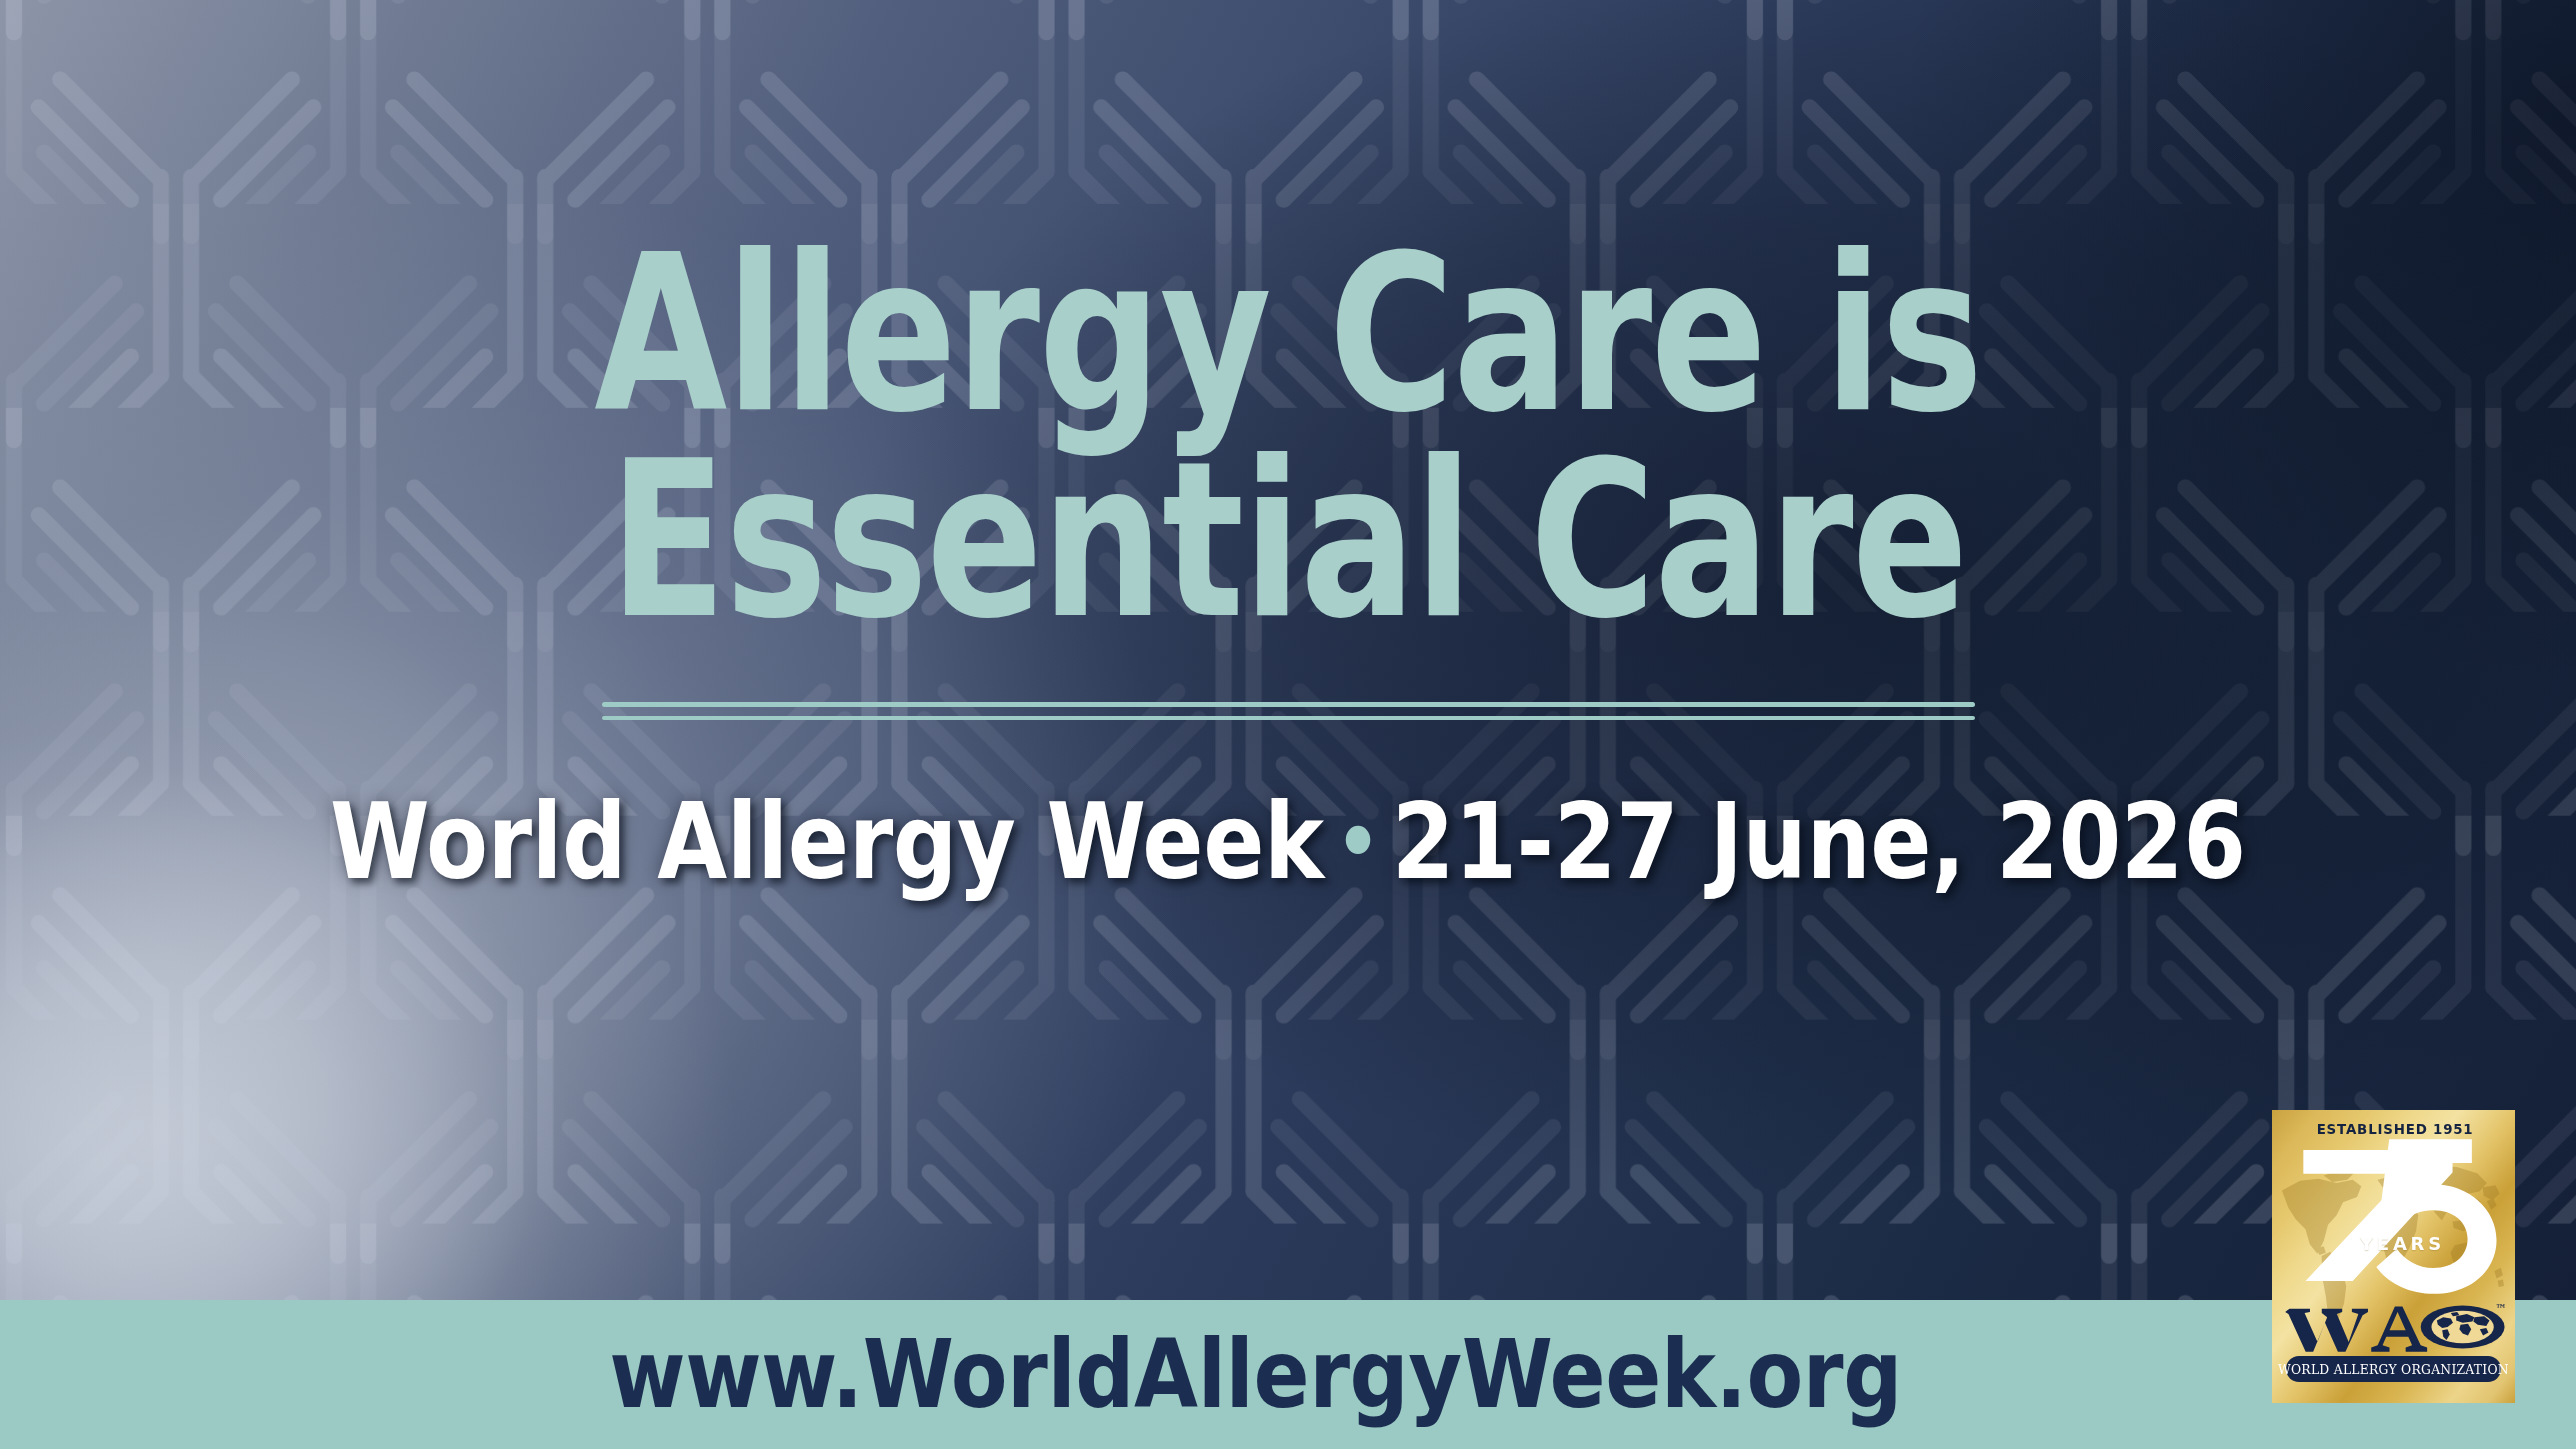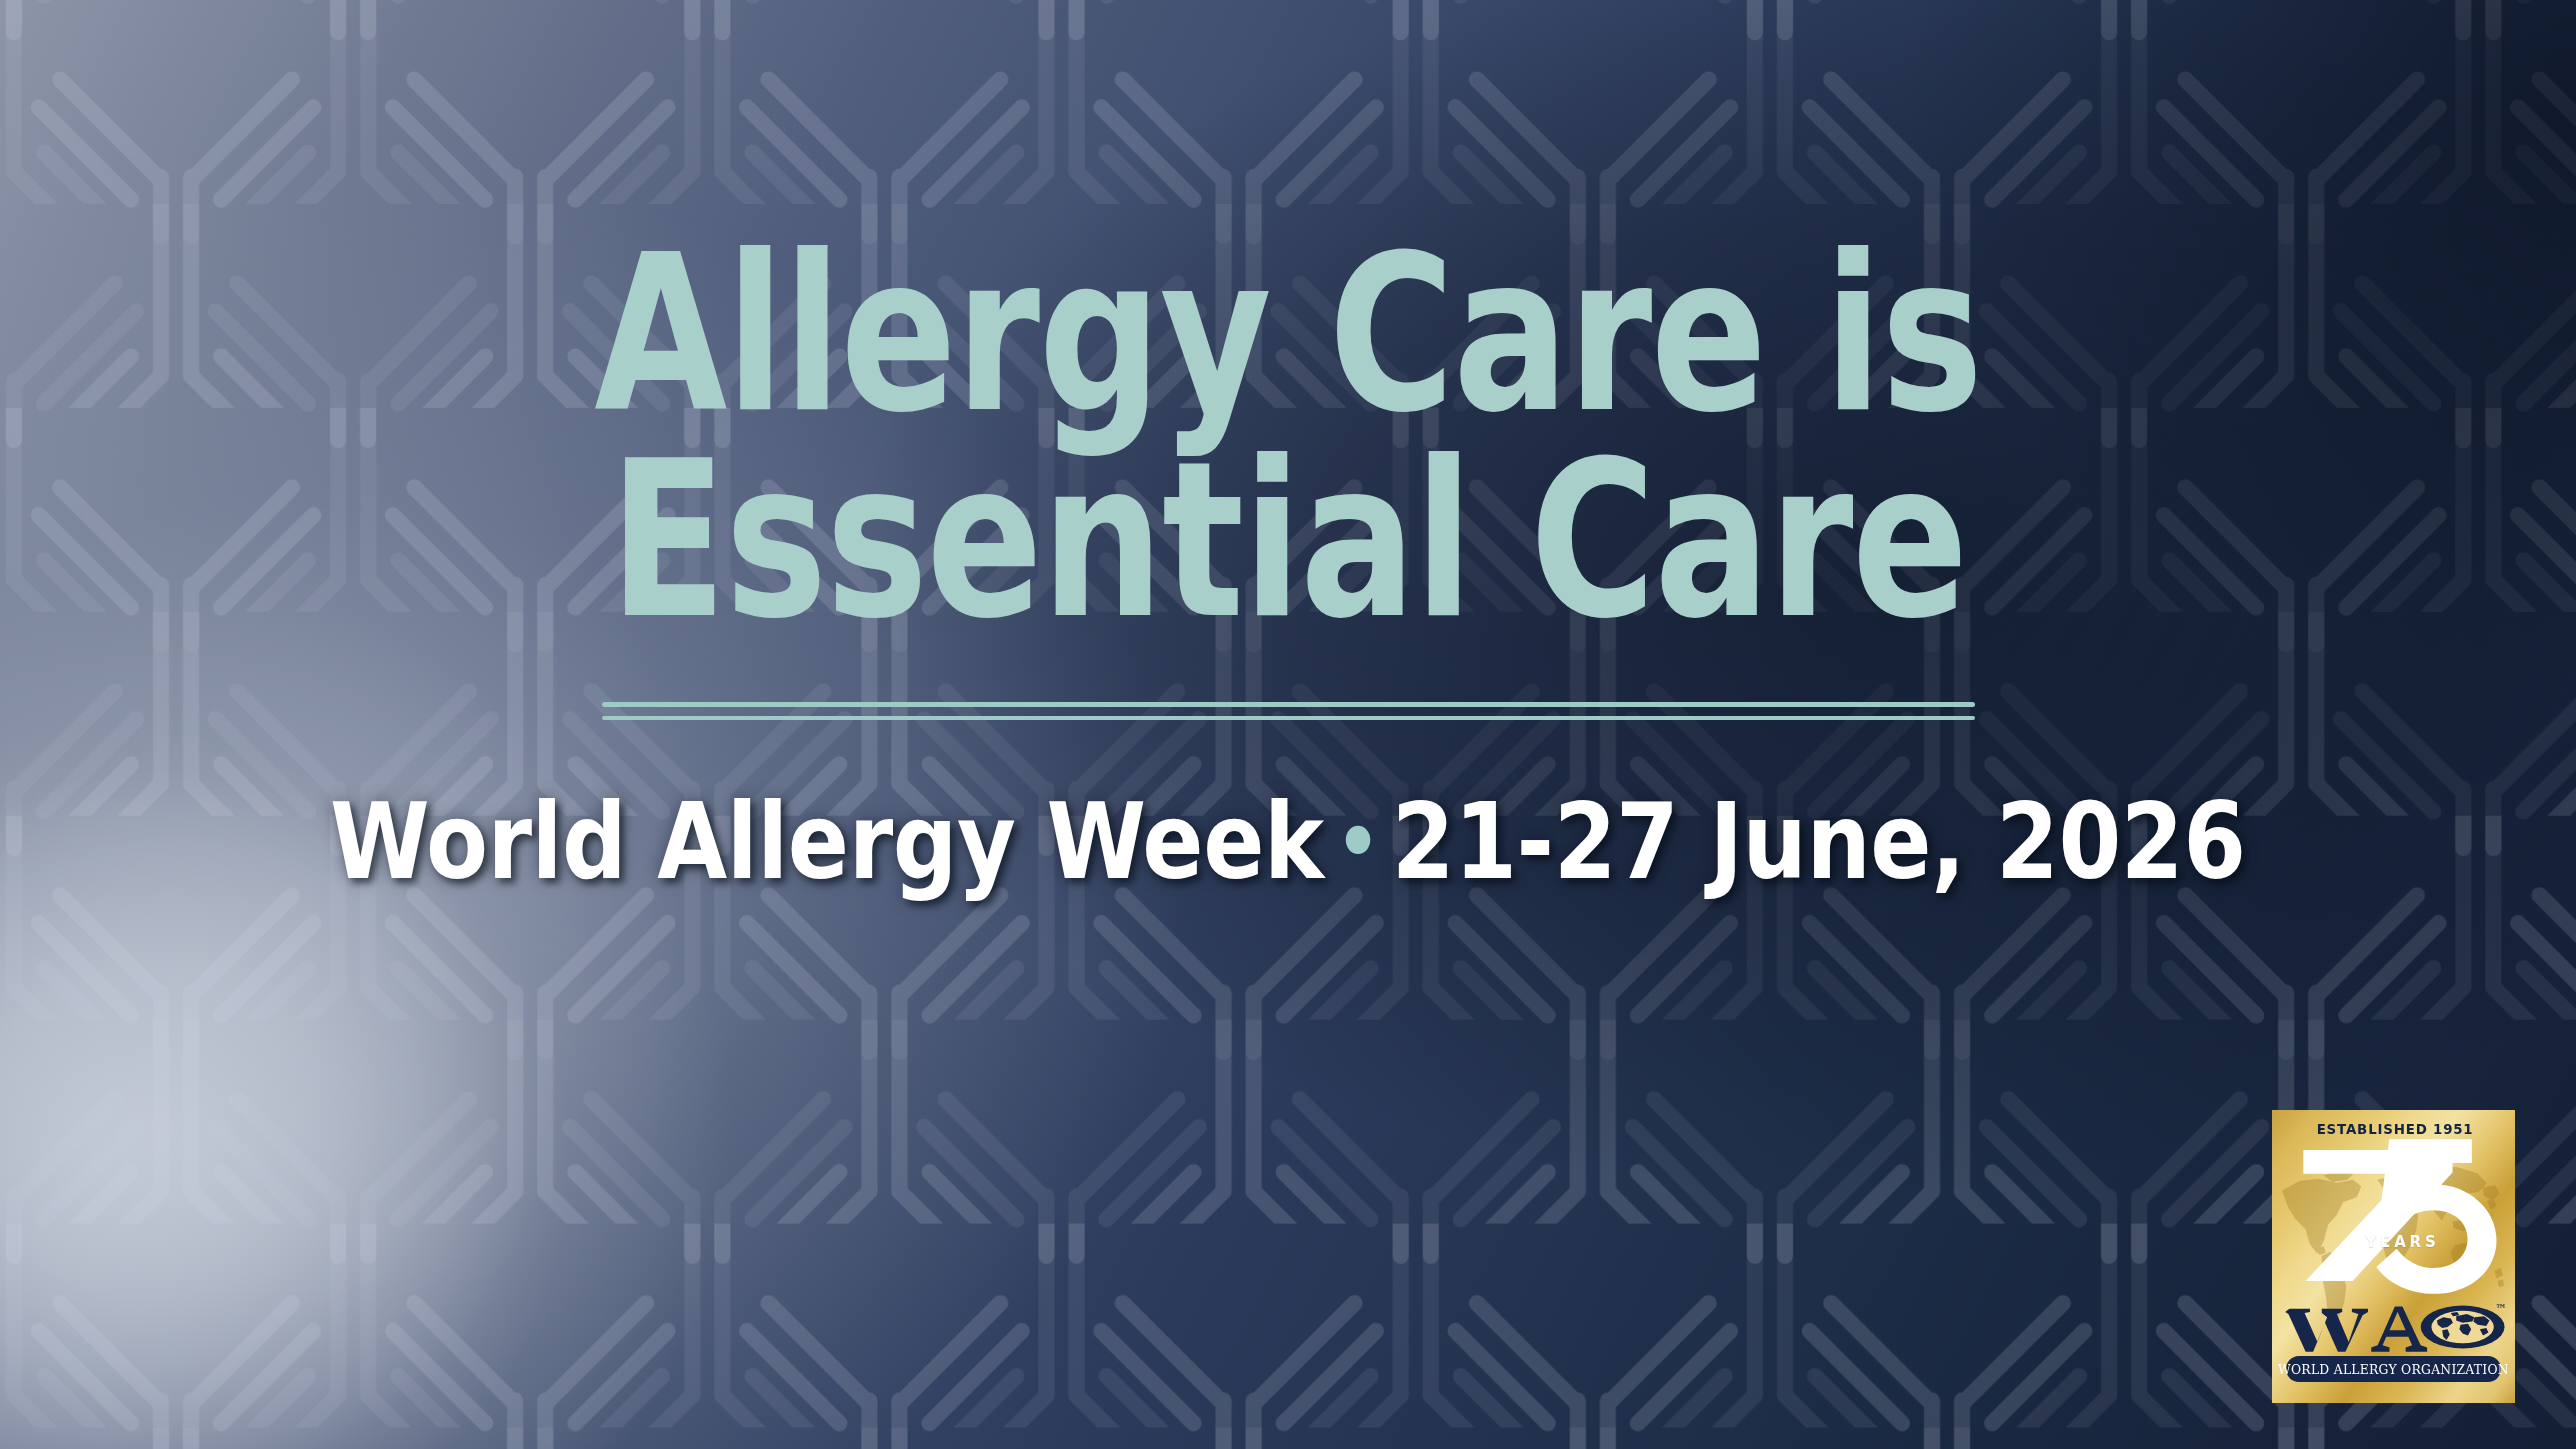--- a/index.html
+++ b/index.html
@@ -190,21 +190,21 @@
   .badge-75 svg { display:block; width:100%; height:100%; }
 
   .badge-years {
     position: absolute;
     left: 0; right: 0;
     top: 123px;
     text-align: center;
     color: #ffffff;
     font-family: "DejaVu Sans", sans-serif;
     font-weight: bold;
-    font-size: 15px;
+    font-size: 18px;
     letter-spacing: 3.8px;
     padding-left: 18px;
     text-shadow: 0 0.5px 1.1px rgba(120,90,20,0.25);
   }
 
   .badge-wao {
     position: absolute;
     left: 9.7px;
     right: 9.7px;
     top: 191px;
@@ -314,20 +314,23 @@
       <div class="rule"></div>
       <div class="rule"></div>
     </div>
 
     <div class="subtitle">
       <span>World Allergy Week</span><span class="dot">•</span><span>21-27 June, 2026</span>
     </div>
 
   </div>
 
+  <div class="footer">
+    <div class="footer-url">www.WorldAllergyWeek.org</div>
+  </div>
 
   <div class="badge">
 
     <div class="badge-map">
       <svg viewBox="0 0 452 546" xmlns="http://www.w3.org/2000/svg">
         <g fill="#9a7620">
 
           <path d="M18,150 L52,132 L86,128 L120,136 L150,130 L166,142 L158,162 L132,172 L120,196 L104,214 L96,244 L84,268 L70,250 L62,222 L44,204 L30,182 Z"></path>
           <path d="M96,122 L126,112 L152,118 L140,130 L112,134 Z"></path>
           <path d="M150,104 L178,100 L194,110 L172,118 L152,114 Z"></path>

